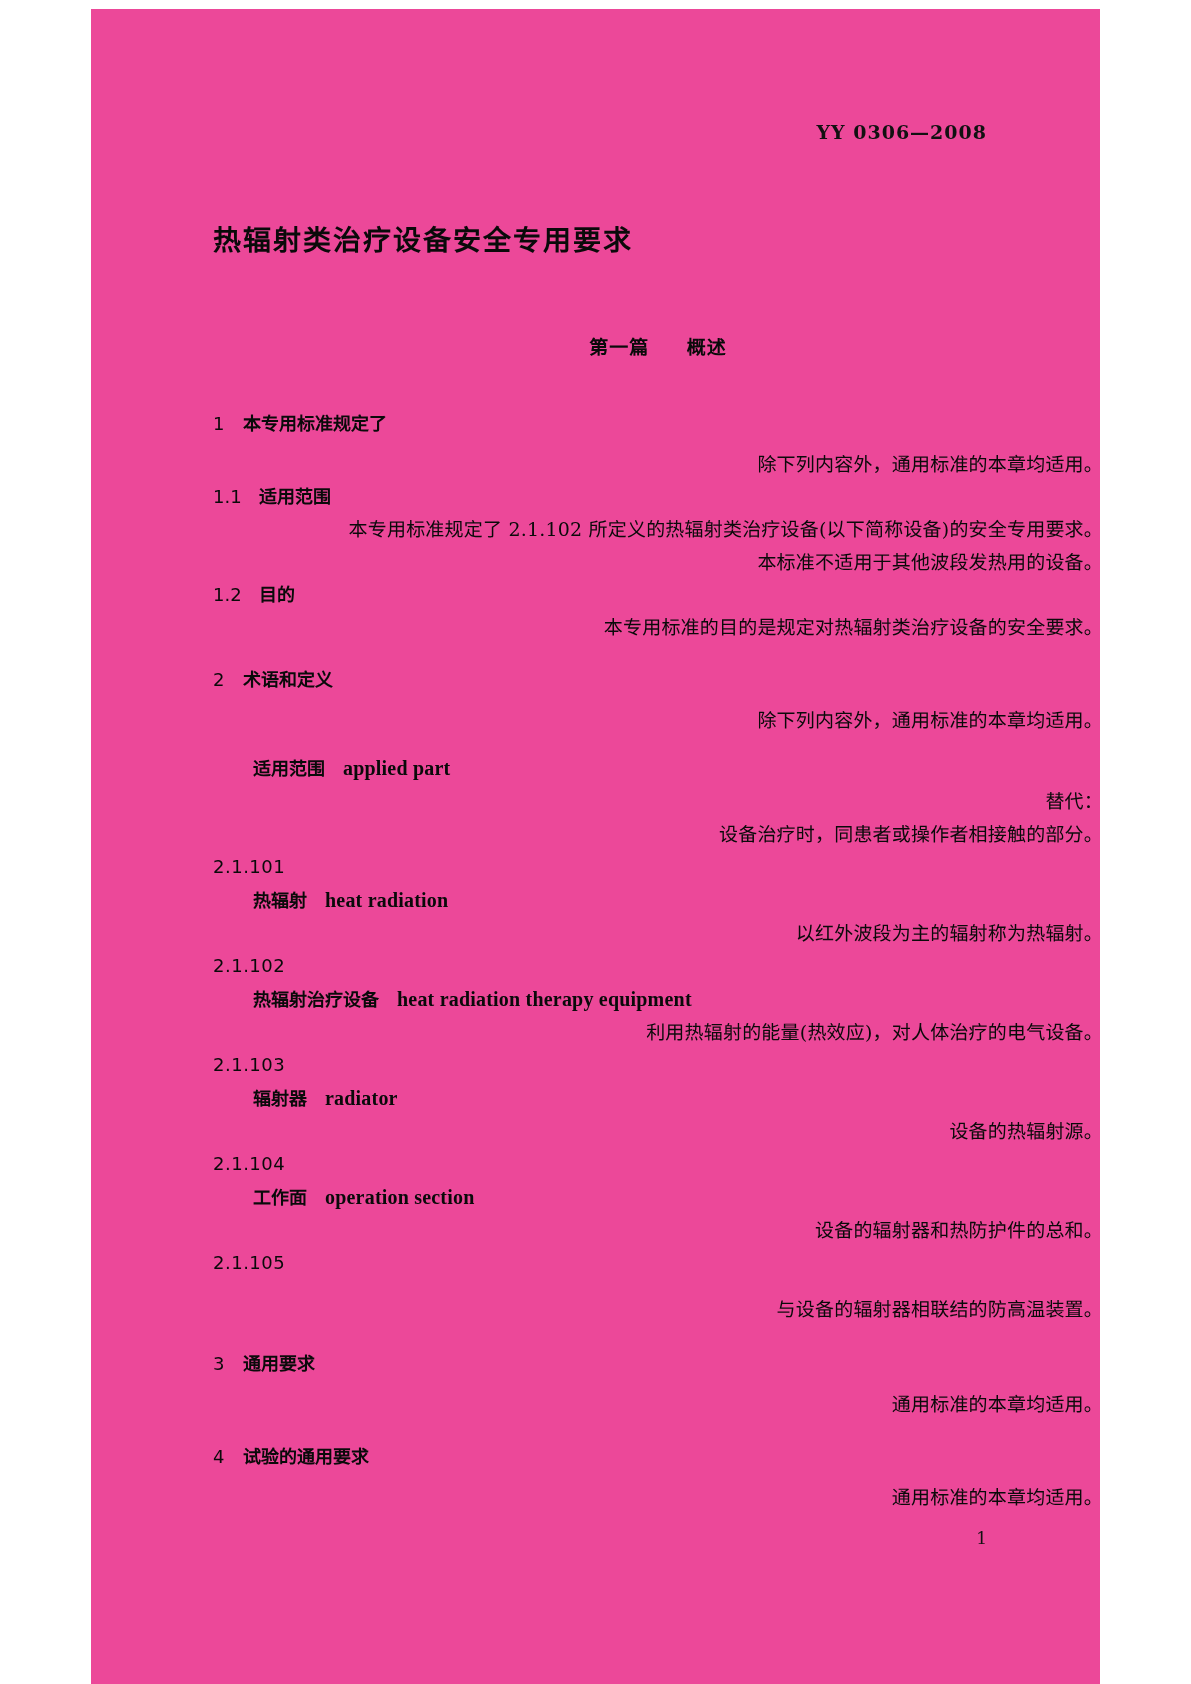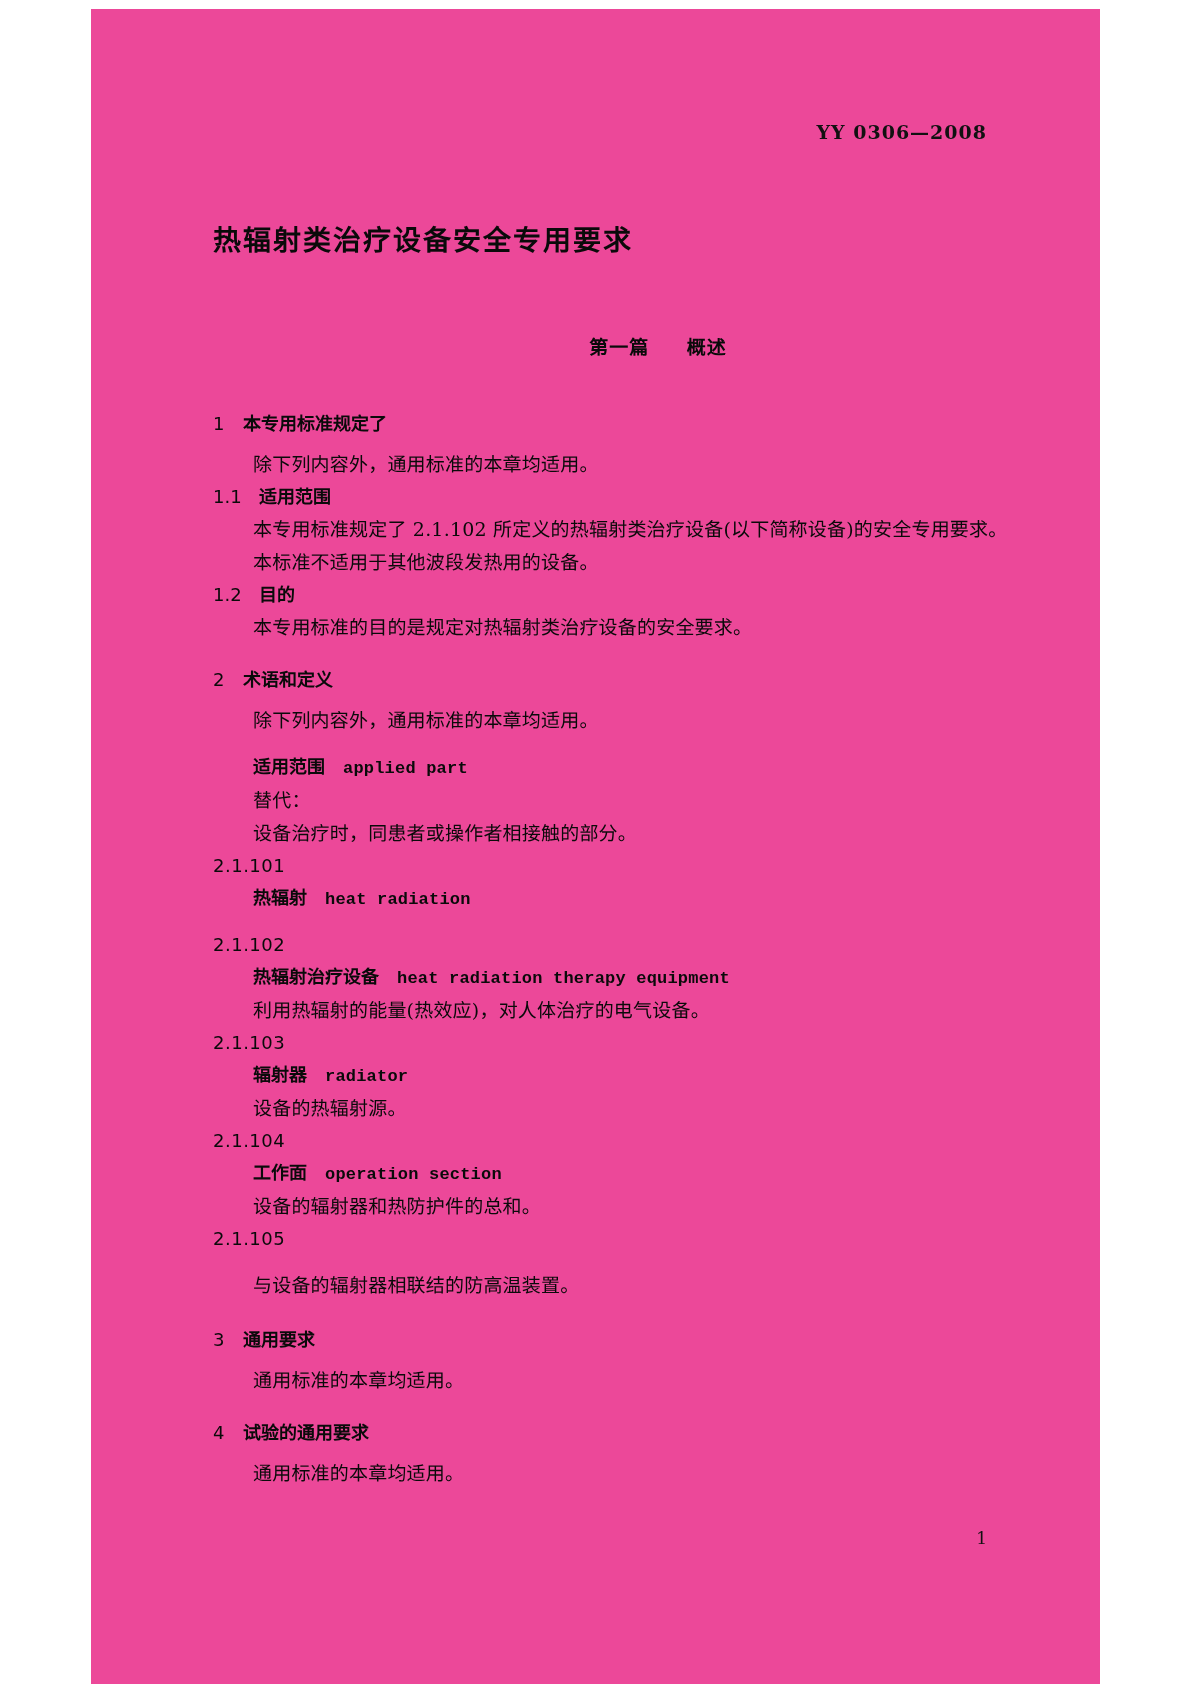--- a/index.html
+++ b/index.html
@@ -89,36 +89,37 @@
   
   .term-name {
     font-family: "DejaVu Sans", "Liberation Sans", sans-serif;
     font-size: 18px;
     font-weight: bold;
     margin: 0;
     padding-left: 40px;
     line-height: 1.0;
   }
   .term-name .en {
-    font-family: Liberation Mono, monospace;
-    font-weight: bold;
-    font-size: 17px;
+    font-family: Liberation Serif, serif;
+    font-weight: bold;
+    font-size: 20px;
     padding-left: 18px;
     letter-spacing: 0.2px;
   }
 
   
   .body-p {
     font-family: "DejaVu Serif", "Liberation Serif", serif;
     font-size: 19px;
     margin: 0;
     padding-left: 40px;
     line-height: 1.0;
     letter-spacing: 0.2px;
     white-space: nowrap;
+    text-align: right;
   }
 
   .pg-num {
     position: absolute;
     right: 113px;
     bottom: 145px;
     font-family: "DejaVu Serif", "Liberation Serif", serif;
     font-size: 17px;
     color: #111;
   }
@@ -184,20 +185,21 @@
         <p class="term-name"><span>适用范围</span><span class="en">applied part</span></p>
         <div class="s-sm"></div>
         <p class="body-p">替代：</p>
         <div class="s-sm"></div>
         <p class="body-p">设备治疗时，同患者或操作者相接触的部分。</p>
         <div class="s-sm"></div>
         <p class="term-num">2.1.101</p>
         <div class="s-sm"></div>
         <p class="term-name"><span>热辐射</span><span class="en">heat radiation</span></p>
         <div class="s-sm"></div>
+        <p class="body-p">以红外波段为主的辐射称为热辐射。</p>
         <div class="s-sm"></div>
         <p class="term-num">2.1.102</p>
         <div class="s-sm"></div>
         <p class="term-name"><span>热辐射治疗设备</span><span class="en">heat radiation therapy equipment</span></p>
         <div class="s-sm"></div>
         <p class="body-p">利用热辐射的能量(热效应)，对人体治疗的电气设备。</p>
         <div class="s-sm"></div>
         <p class="term-num">2.1.103</p>
         <div class="s-sm"></div>
         <p class="term-name"><span>辐射器</span><span class="en">radiator</span></p>

